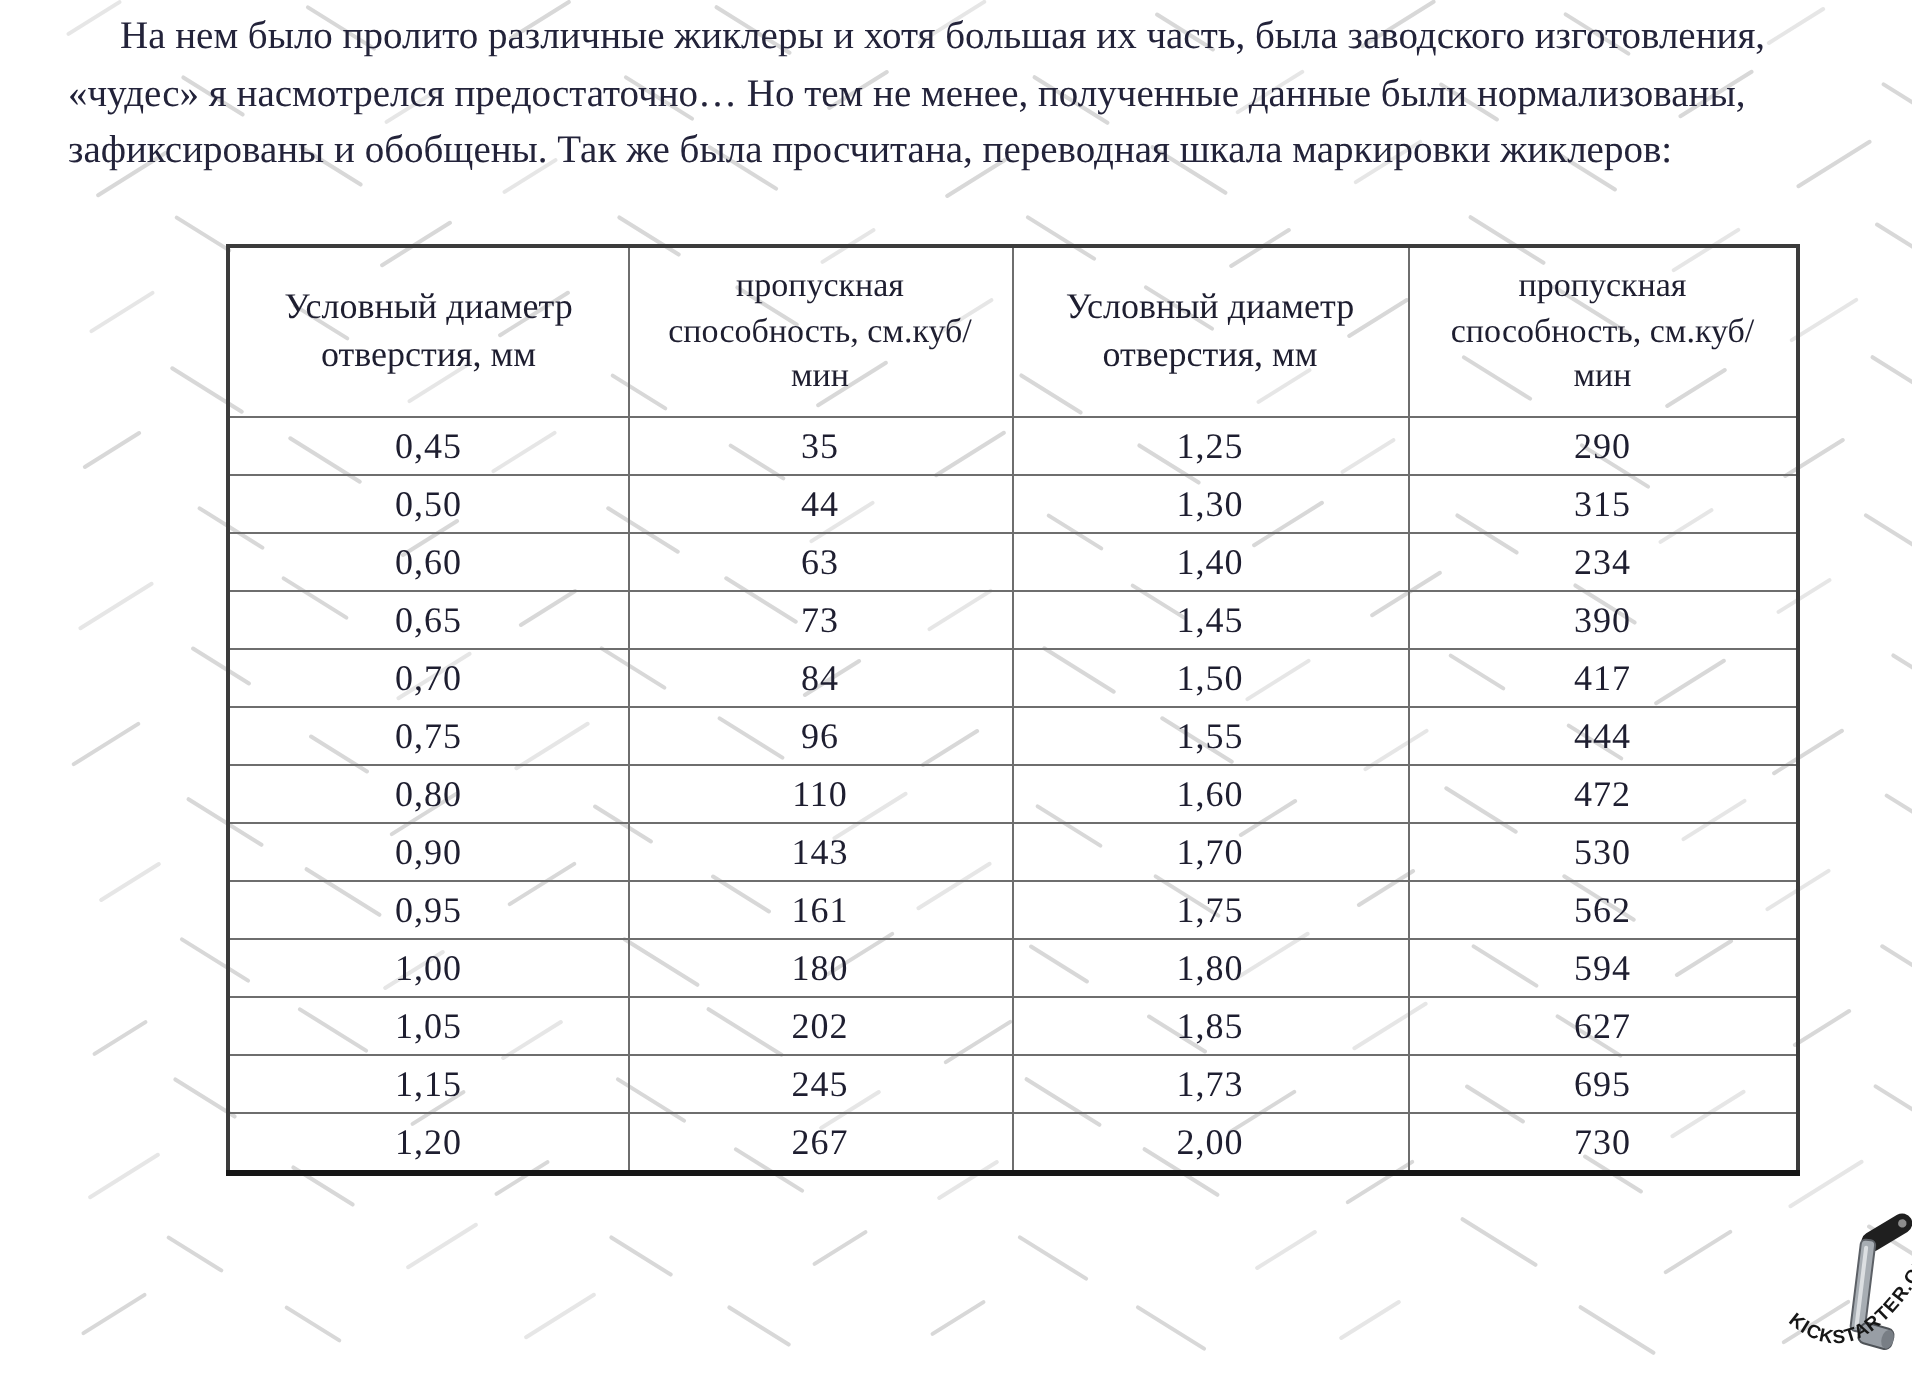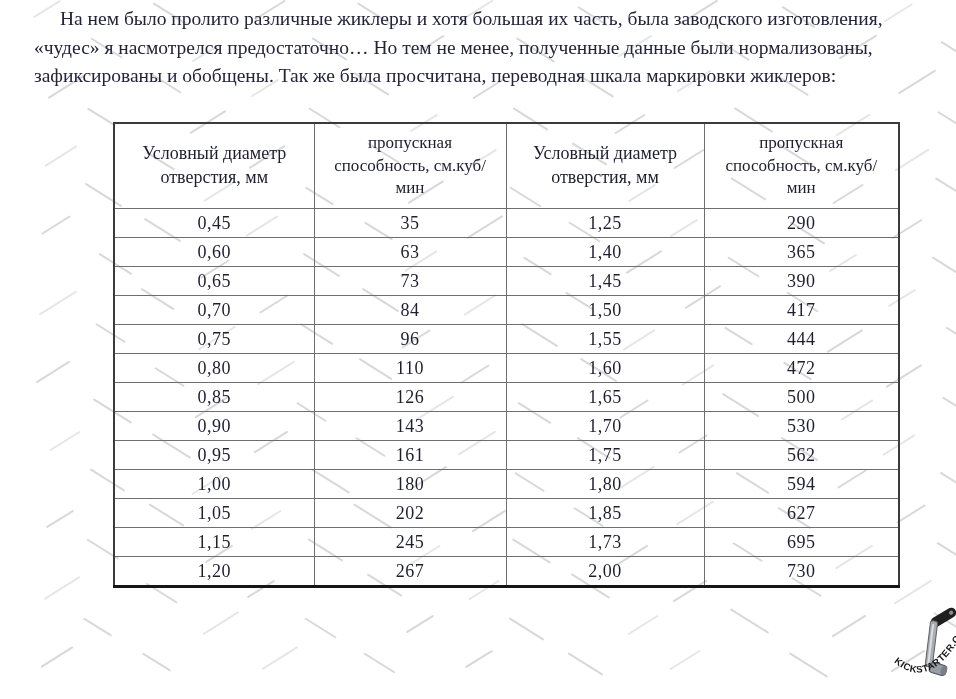--- a/index.html
+++ b/index.html
@@ -236,24 +236,30 @@
       </tr>
     </thead>
     <tbody id="jet-body">
         <tr>
           <td>0,45</td>
           <td>35</td>
           <td>1,25</td>
           <td>290</td>
         </tr>
         <tr>
+          <td>0,50</td>
+          <td>44</td>
+          <td>1,30</td>
+          <td>315</td>
+        </tr>
+        <tr>
           <td>0,60</td>
           <td>63</td>
           <td>1,40</td>
-          <td>365</td>
+          <td>234</td>
         </tr>
         <tr>
           <td>0,65</td>
           <td>73</td>
           <td>1,45</td>
           <td>390</td>
         </tr>
         <tr>
           <td>0,70</td>
           <td>84</td>
@@ -264,26 +270,20 @@
           <td>0,75</td>
           <td>96</td>
           <td>1,55</td>
           <td>444</td>
         </tr>
         <tr>
           <td>0,80</td>
           <td>110</td>
           <td>1,60</td>
           <td>472</td>
-        </tr>
-        <tr>
-          <td>0,85</td>
-          <td>126</td>
-          <td>1,65</td>
-          <td>500</td>
         </tr>
         <tr>
           <td>0,90</td>
           <td>143</td>
           <td>1,70</td>
           <td>530</td>
         </tr>
         <tr>
           <td>0,95</td>
           <td>161</td>

